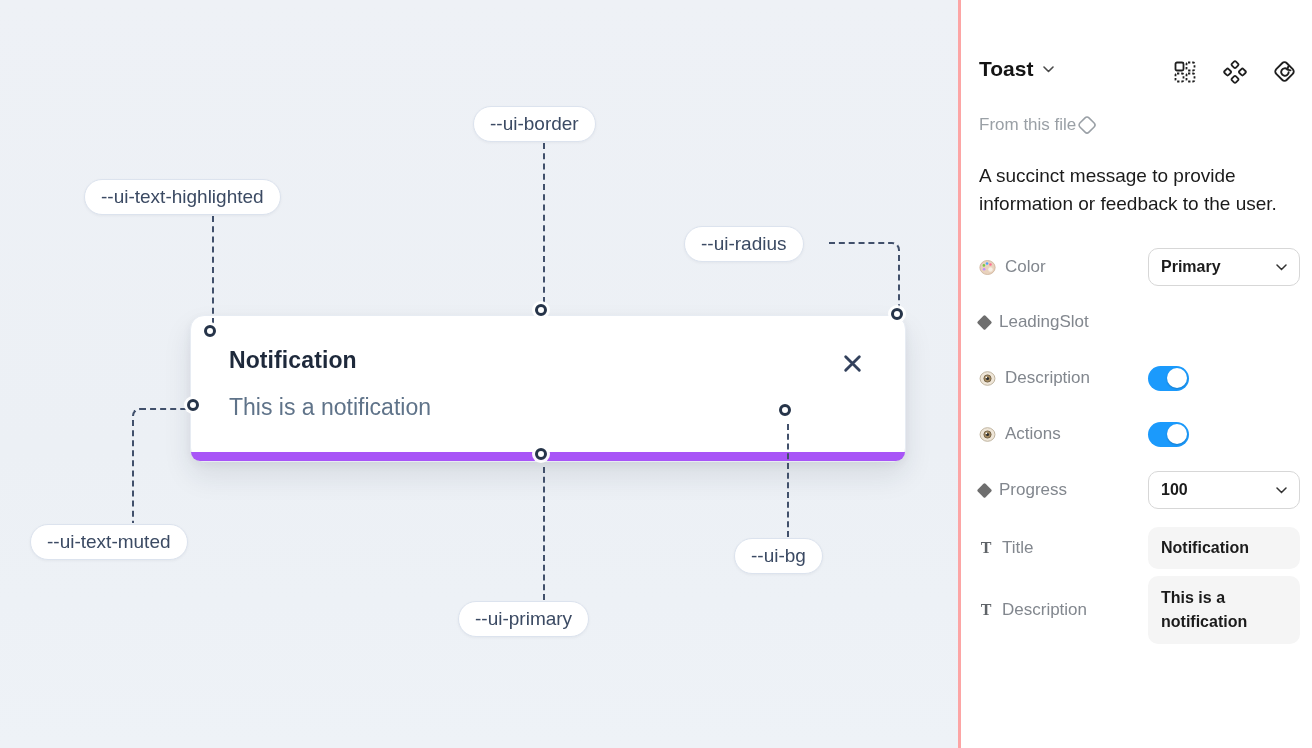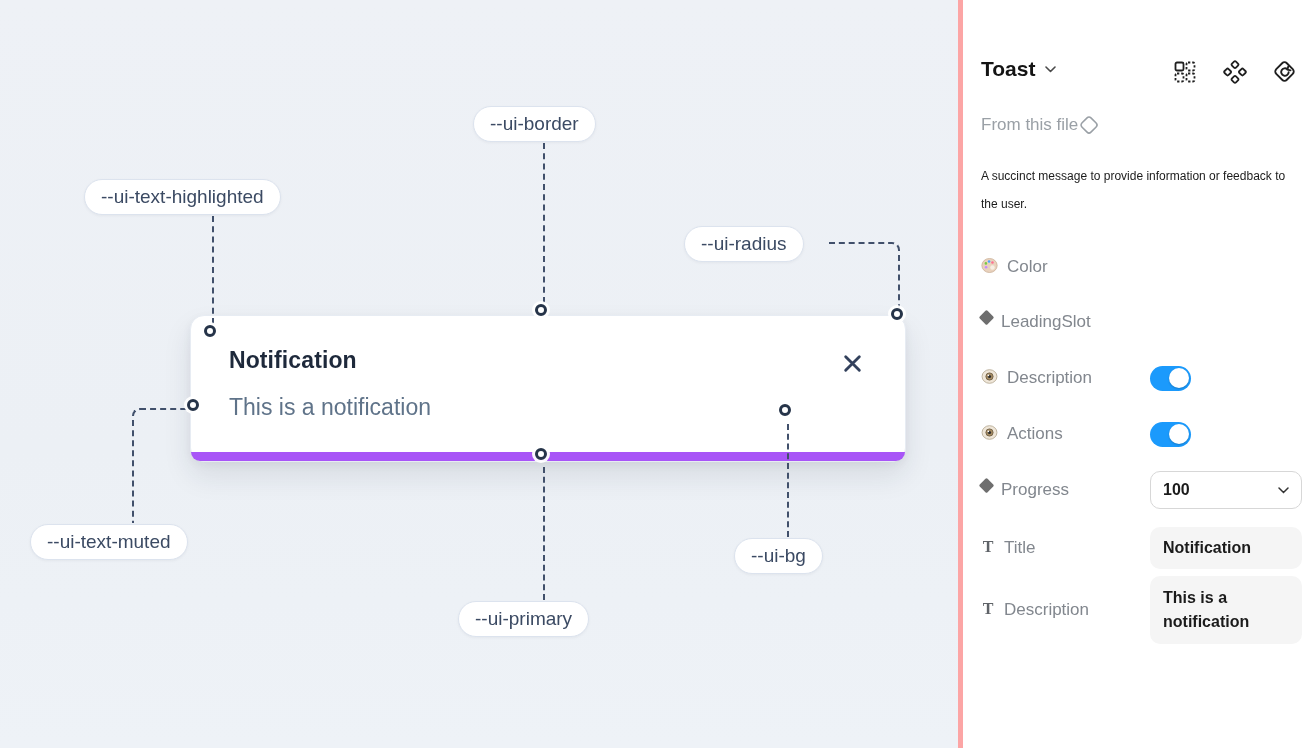--- a/index.html
+++ b/index.html
@@ -35,36 +35,36 @@
   .dash-elbow-tl { position:absolute; border-top:2.5px dashed #41506b;
                    border-left:2.5px dashed #41506b; border-top-left-radius:8px; z-index:2; }
 
   
   .pt { position:absolute; width:12px; height:12px; background:#fff;
         border:3px solid #263449; border-radius:50%;
         box-shadow:0 0 0 3px rgba(255,255,255,.95); z-index:4; }
 
   
   .panel { position:absolute; left:958px; top:0; width:354px; height:748px;
-           background:#fff; border-left:5px solid #fca5a5; }
+           background:#fff; border-left:3px solid #fca5a5; }
   .panel-header-title { position:absolute; left:18px; top:57px; display:flex;
                         align-items:center; gap:10px; cursor:pointer; }
   .panel-header-title .t { font-size:21px; font-weight:700; color:#141414; }
   .panel-header-icons { position:absolute; right:15px; top:59px; display:flex; gap:25px; }
   .hicon { width:25px; height:25px; display:flex; align-items:center; justify-content:center;
            cursor:pointer; }
 
   .from-file { position:absolute; left:18px; top:114px; display:flex; align-items:center;
                font-size:17px; color:#9aa0a6; }
 
-  .panel-desc { position:absolute; left:18px; top:162px; width:312px; font-size:12px;
+  .panel-desc { position:absolute; left:18px; top:162px; width:312px; font-size:19px;
                 line-height:28px; color:#1b1b1b; }
 
   .prop-row { position:absolute; left:18px; width:321px; display:flex; align-items:center; }
-  .prop-label { display:flex; gap:9px; font-size:17px; color:#82878e; }
+  .prop-label { display:flex; align-items:center; gap:9px; font-size:17px; color:#82878e; }
   .prop-control { position:absolute; left:169px; width:152px; }
 
   .select { display:flex; align-items:center; justify-content:space-between;
             height:38px; padding:0 12px; background:#fff; border:1px solid #d7d7d7;
             border-radius:10px; font-size:16px; font-weight:600; color:#1b1b1b;
             cursor:pointer; }
   .select .sv { display:flex; align-items:center; gap:8px; overflow:hidden; white-space:nowrap; }
 
   .field { background:#f5f5f5; border-radius:10px; padding:9px 13px; font-size:16px;
            font-weight:600; color:#1b1b1b; line-height:24px; cursor:text; }
@@ -166,20 +166,28 @@
       <svg width="17" height="17" viewBox="0 0 16 16">
         <ellipse cx="8" cy="8" rx="7.2" ry="6.6" fill="#e9d2bd" stroke="#cdb49c" stroke-width="0.8"></ellipse>
         <circle cx="10.8" cy="9.8" r="2.1" fill="#f7efe4"></circle>
         <circle cx="4.6" cy="6" r="1.2" fill="#7ac943"></circle>
         <circle cx="7.6" cy="4.2" r="1.2" fill="#4aa3ff"></circle>
         <circle cx="10.8" cy="5.2" r="1.2" fill="#ff6f91"></circle>
         <circle cx="4.8" cy="9.6" r="1.2" fill="#c58cff"></circle>
       </svg>
       <span>Color</span>
     </div>
+    <div class="prop-control select">
+      <span class="sv">
+          <span>Primary</span>
+        </span>
+      <svg width="11" height="7" viewBox="0 0 11 7">
+          <path d="M1 1 L5.5 5.5 L10 1" stroke="#333" stroke-width="1.5" fill="none" stroke-linecap="round"></path>
+        </svg>
+    </div>
   </div>
 
   <div class="prop-row" style="top:303px; height:38px;">
     <div class="prop-label">
       <span class="diamond-fill"></span>
       <span>LeadingSlot</span>
     </div>
   </div>
 
   <div class="prop-row" style="top:365px; height:26px;">

